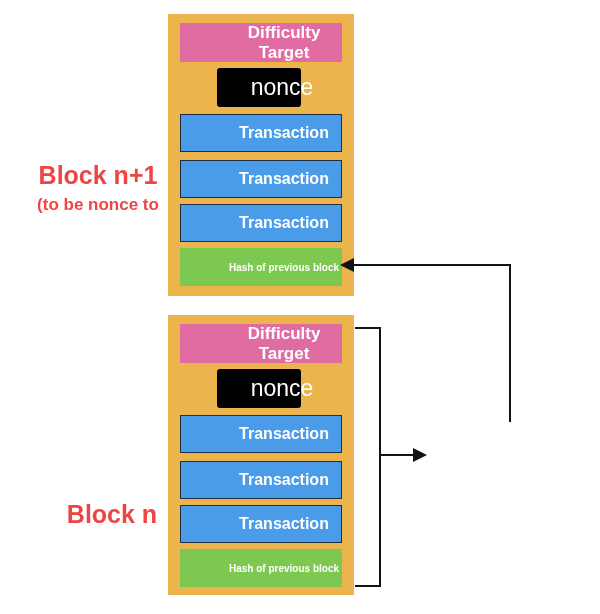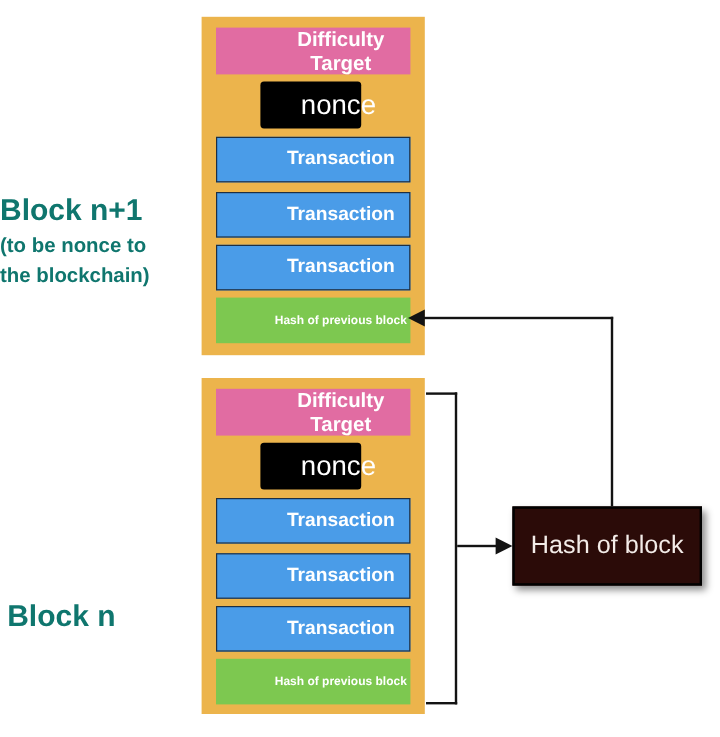--- a/index.html
+++ b/index.html
@@ -18,21 +18,21 @@
   .field--nonce{top:54px;left:49px;width:84px;height:39px;background:var(--nonce-bg,#000000);
                 border-radius:3px;font-size:23px;font-weight:normal;}
   .field--tx{height:38px;background:var(--transaction-bg,#4A9CE8);font-size:16px;
              border:1.5px solid rgba(25,35,48,0.9);}
   .field--tx1{top:100px;}
   .field--tx2{top:146px;}
   .field--tx3{top:190px;}
   .field--prevhash{top:234px;height:38px;background:var(--prev-hash-bg,#7DC850);font-size:10px;}
 
   
-  .label-group{position:absolute;color:#0f766e;}
+  .label-group{position:absolute;text-align:center;color:#ef4444;margin-left:16px;}
   .label-group--top{left:0;top:161px;width:164px;}
   .label-group--bottom{left:6px;top:500px;width:180px;}
   .block-label{font-size:25px;font-weight:bold;line-height:28px;}
   .block-sublabel{font-size:17px;font-weight:bold;line-height:25px;margin-top:3px;}
 
   
   .hashbox{position:absolute;left:427px;top:422px;width:158px;height:66px;
            background:var(--hash-box-bg,#2B0B08);border:2px solid #000000;box-sizing:border-box;
            display:flex;align-items:center;justify-content:center;color:#F3ECE8;font-size:21px;
            box-shadow:3px 4px 6px rgba(0,0,0,0.45);}
@@ -47,21 +47,20 @@
 </style>
 </head>
 <body>
 
 <div class="canvas">
 
   <div class="label-group label-group--top">
     <div class="block-label">Block n+1</div>
     <div class="block-sublabel">
       <span>(to be nonce to</span><br>
-      <span>the blockchain)</span>
     </div>
   </div>
 
   <div class="label-group label-group--bottom">
     <div class="block-label">Block n</div>
   </div>
 
   <div class="block block--top">
     <div class="field field--difficulty">Difficulty Target</div>
     <div class="field field--nonce">nonce</div>
@@ -73,21 +72,20 @@
 
   <div class="block block--bottom">
     <div class="field field--difficulty">Difficulty Target</div>
     <div class="field field--nonce">nonce</div>
     <div class="field field--tx field--tx1">Transaction</div>
     <div class="field field--tx field--tx2">Transaction</div>
     <div class="field field--tx field--tx3">Transaction</div>
     <div class="field field--prevhash">Hash of previous block</div>
   </div>
 
-  <div class="hashbox">Hash of block</div>
 
   <div class="line" style="left:350px;top:264px;width:161px;height:2px;"></div>
   <div class="line" style="left:509px;top:264px;width:2px;height:158px;"></div>
   <div class="tri tri--left" style="left:340px;top:258px;"></div>
 
   <div class="line" style="left:355px;top:327px;width:26px;height:2px;"></div>
   <div class="line" style="left:379px;top:327px;width:2px;height:260px;"></div>
   <div class="line" style="left:355px;top:585px;width:26px;height:2px;"></div>
 
   <div class="line" style="left:381px;top:454px;width:34px;height:2px;"></div>

